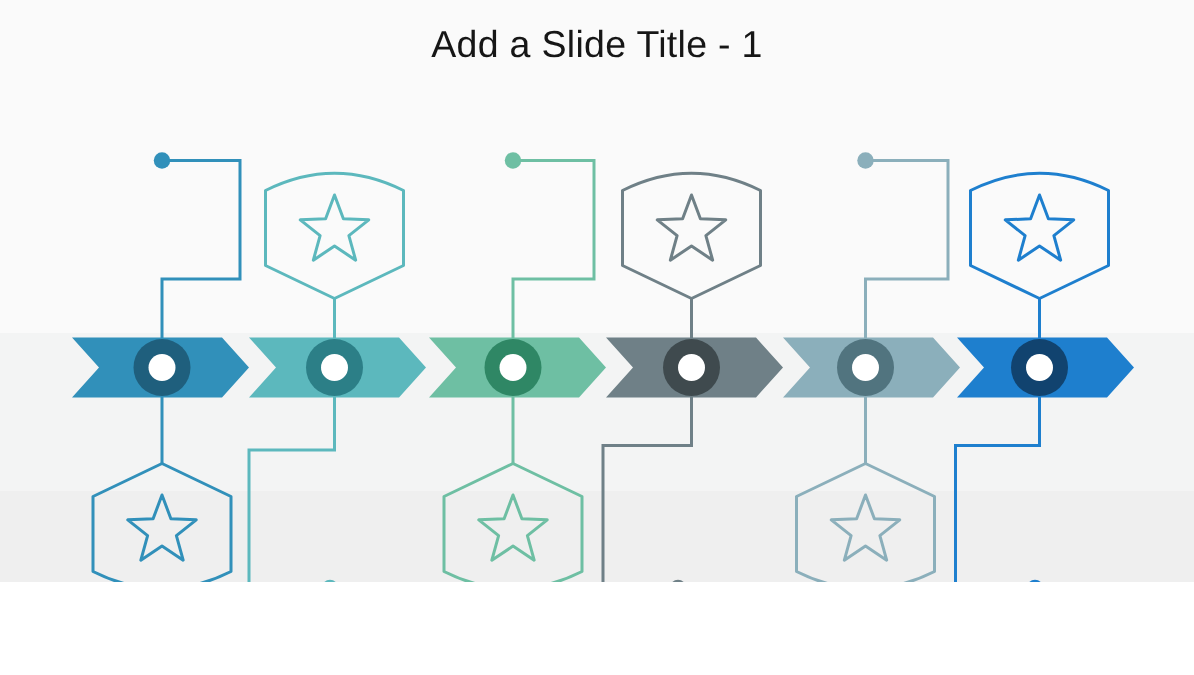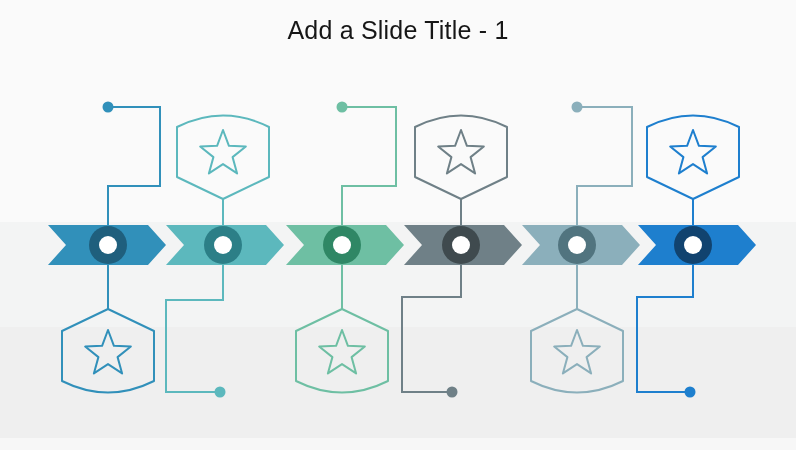--- a/index.html
+++ b/index.html
@@ -4,21 +4,21 @@
 <style>
   html,body{margin:0;padding:0;}
   body{
     width:796px;height:450px;
     background:#ffffff;
     font-family:"Liberation Sans", sans-serif;
     overflow:hidden;
   }
   #slide{
     position:relative;
-    width:796px;height:450px;
+    width:796px;height:388px;
     background:#ffffff;
     overflow:hidden;
   }
   
   .band{position:absolute;left:0;width:796px;pointer-events:none;}
   .band-a{top:222px;height:105px;background:#f3f4f4;}
   .band-b{top:327px;height:111px;background:#efefef;}
   .band-c{top:0px;height:222px;background:#fafafa;}
   .band-d{top:438px;height:12px;background:#f7f7f7;}
 

